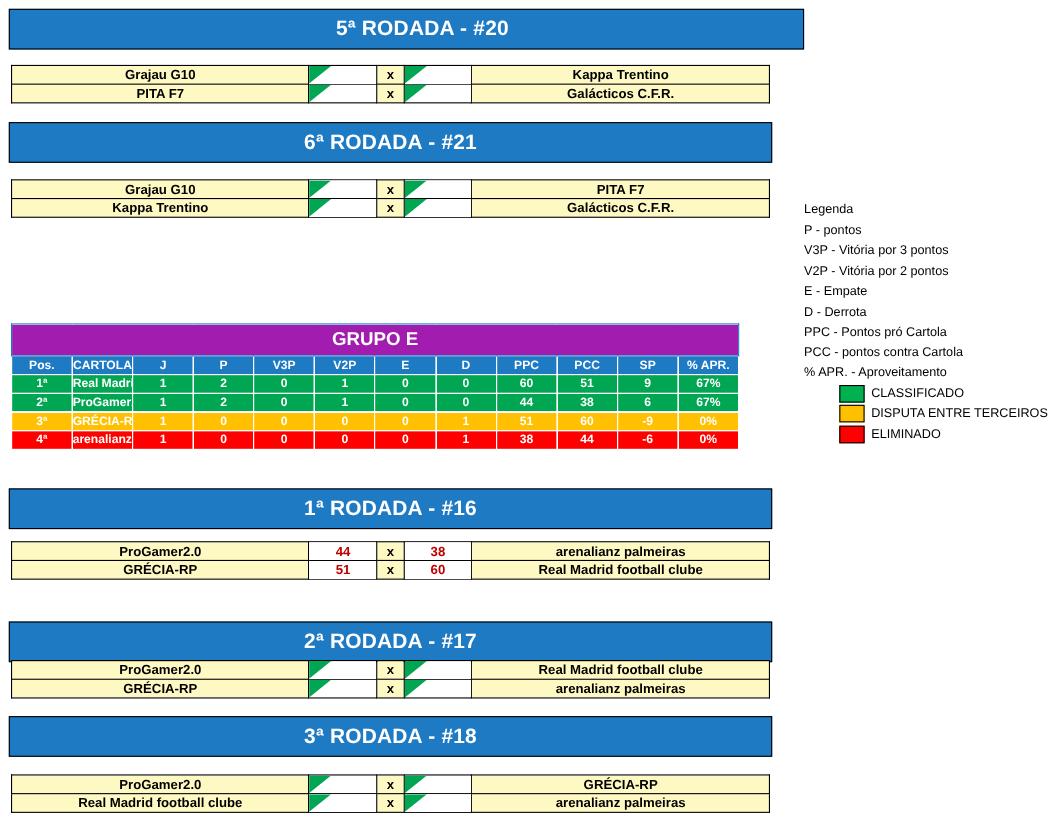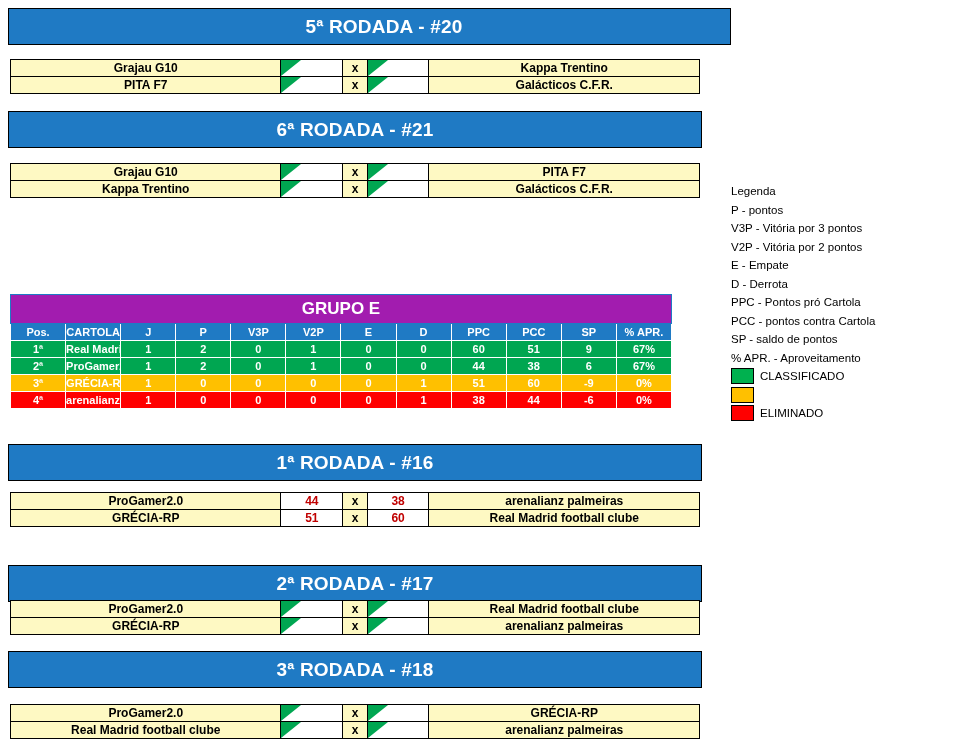--- a/index.html
+++ b/index.html
@@ -115,20 +115,21 @@
     position: absolute;
     font-size: 11.5px;
     color: #000000;
     line-height: 18.5px;
   }
   .legend .legend-title { font-weight: normal; }
   .legend-row {
     display: flex;
     align-items: center;
     height: 18.5px;
+    margin-left: 32px;
   }
   .swatch {
     width: 21px;
     height: 14px;
     border: 1px solid #000000;
     margin-right: 6px;
     flex: none;
   }
   .sw-green { background: #00b14f; }
   .sw-yellow { background: #ffc000; }
@@ -329,28 +330,28 @@
 
   <div class="legend" style="left:731px; top:182px; width:225px;">
     <div class="legend-title">Legenda</div>
     <div>P - pontos</div>
     <div>V3P - Vitória por 3 pontos</div>
     <div>V2P - Vitória por 2 pontos</div>
     <div>E - Empate</div>
     <div>D - Derrota</div>
     <div>PPC - Pontos pró Cartola</div>
     <div>PCC - pontos contra Cartola</div>
-    <div>SP - saldo de pontos</div>
     <div>% APR. - Aproveitamento</div>
     <div class="legend-row">
       <span class="swatch sw-green"></span>
       <span>CLASSIFICADO</span>
     </div>
     <div class="legend-row">
       <span class="swatch sw-yellow"></span>
+      <span>DISPUTA ENTRE TERCEIROS</span>
     </div>
     <div class="legend-row">
       <span class="swatch sw-red"></span>
       <span>ELIMINADO</span>
     </div>
   </div>
 
 </div>
 
 </body></html>

